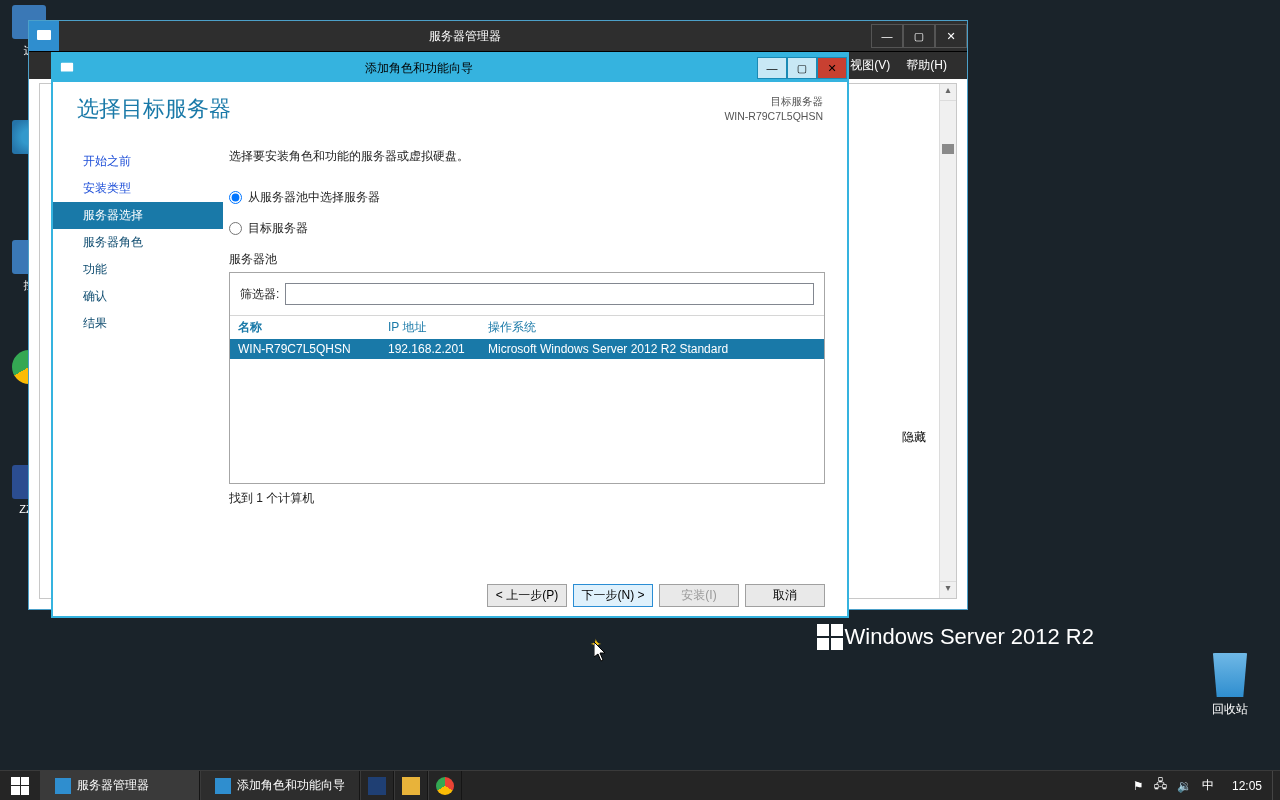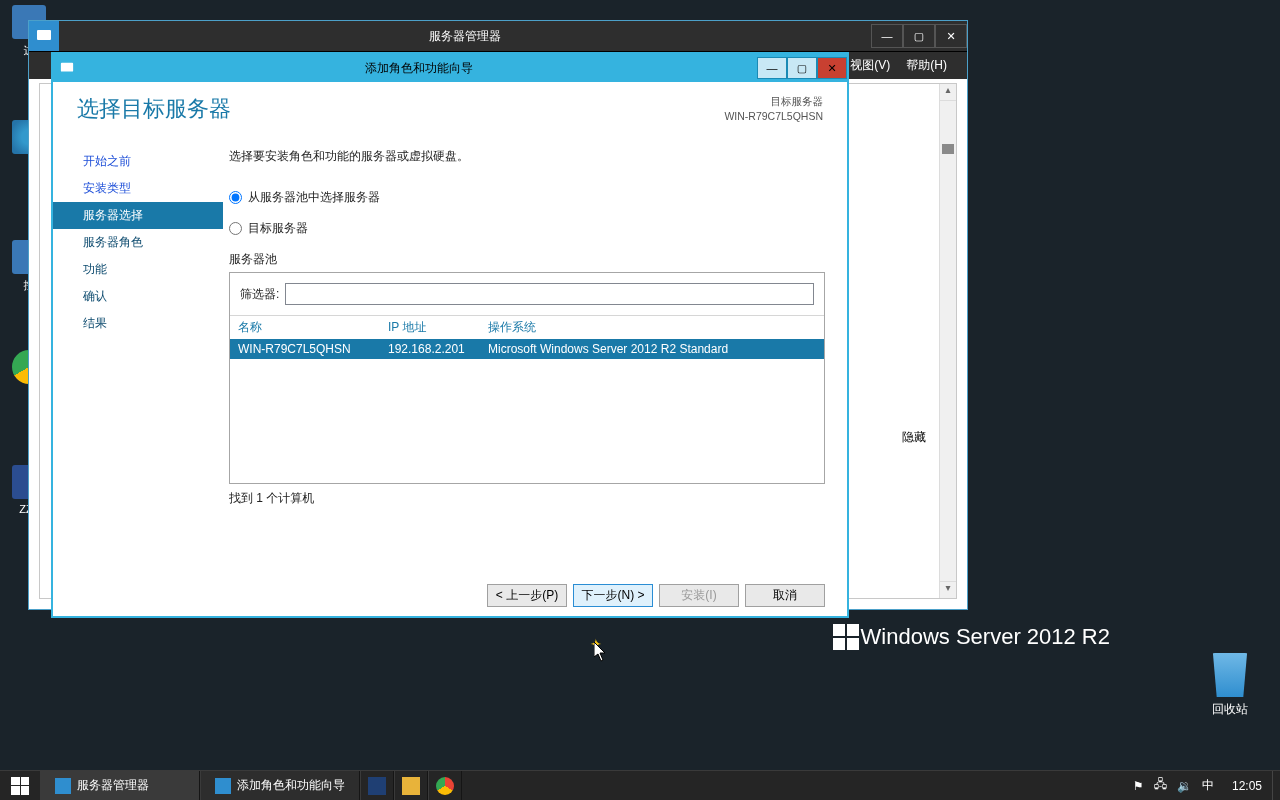--- a/index.html
+++ b/index.html
@@ -11,21 +11,21 @@
 .desktop-icon.ie .ico{background:radial-gradient(circle,#39c 30%,#2574a9 80%);} 
 .desktop-icon.ctrl .ico{background:#3a78b6;}
 .desktop-icon.gc .ico{background:conic-gradient(#ea4335 0 120deg,#fbbc05 120deg 240deg,#34a853 240deg 360deg);border-radius:50%;} 
 .desktop-icon.zz .ico{background:#2b4d90;} 
 
 
 .recycle { position:absolute; right:20px; bottom:82px; width:60px; text-align:center; color:#fff; font-size:12px; }
 .recycle .bin { width:38px; height:44px; margin:0 auto 4px; background:linear-gradient(#6fb8e6,#2f8ecf); clip-path:polygon(5% 0,95% 0,85% 100%,15% 100%); border-radius:4px; }
 
 
-.wmark { position:absolute; right:170px; bottom:150px; color:#fff; font-size:22px; font-weight:200; display:flex; align-items:center; gap:2px;text-align:right; }
+.wmark { position:absolute; right:186px; bottom:150px; color:#fff; font-size:22px; font-weight:200; display:flex; align-items:center; gap:2px;text-align:right; }
 .wmark .winlogo { width:26px; height:26px; display:grid; grid-template:1fr 1fr/1fr 1fr; gap:2px; }
 .wmark .winlogo span { background:#fff; }
 
 
 .srvmgr { position:absolute; left:28px; top:20px; width:940px; height:590px; background:#fff; border:1px solid #4ca0c9; }
 .srvmgr .titlebar { height:30px; background:#2e2e2e; color:#fff; display:flex; align-items:center; }
 .srvmgr .titlebar .ticon { width:30px; height:30px; background:#2f8ecf; display:flex; align-items:center; justify-content:center; }
 .srvmgr .titlebar .ticon svg{width:16px;height:16px;fill:#fff;}
 .srvmgr .titlebar .ttxt { flex:1; text-align:center; font-size:12px; }
 .winbtns { display:flex; }
@@ -59,21 +59,21 @@
 .wizard .nav div.sel{background:#1979a8; color:#fff;}
 .wizard .content{flex:1; padding:0 22px 0 6px; font-size:12px; color:#222;}
 .wizard .content .instr{margin-bottom:24px;}
 .wizard .content .radios label{display:block; margin:14px 0;}
 .wizard .content .radios input{margin-right:6px;vertical-align:middle;}
 .wizard .content .sec-label{margin-top:14px; margin-bottom:4px;}
 .wizard .content .pool{border:1px solid #a6a6a6; background:#fff;}
 .wizard .content .filter{display:flex; align-items:center; padding:10px; gap:6px;}
 .wizard .content .filter input{flex:1; height:22px; border:1px solid #828790; padding:0 4px;}
 .wizard .content .thead{display:flex; color:#1979a8; padding:3px 8px;border-top:1px solid #d6d6d6;}
-.wizard .content .thead span:nth-child(1){width:150px;} 
+.wizard .content .thead span:nth-child(1){width:150px;font-weight:bold;} 
 .wizard .content .thead span:nth-child(2){width:100px;}
 .wizard .content .tbody{height:144px; overflow:hidden;}
 .wizard .content .trow{display:flex; padding:3px 8px; background:#1979a8; color:#fff;}
 .wizard .content .trow span:nth-child(1){width:150px;} 
 .wizard .content .trow span:nth-child(2){width:100px;}
 .wizard .content .found{margin-top:6px;}
 .wizard .content .note{margin-top:4px; color:#444; line-height:1.5;}
 
 .wizard .foot{height:34px; display:flex; justify-content:flex-end; align-items:center; gap:6px; padding-right:22px;}
 .wizard .foot button{width:80px; height:23px; font-size:12px; background:#e9e9e9; border:1px solid #a0a0a0;}

